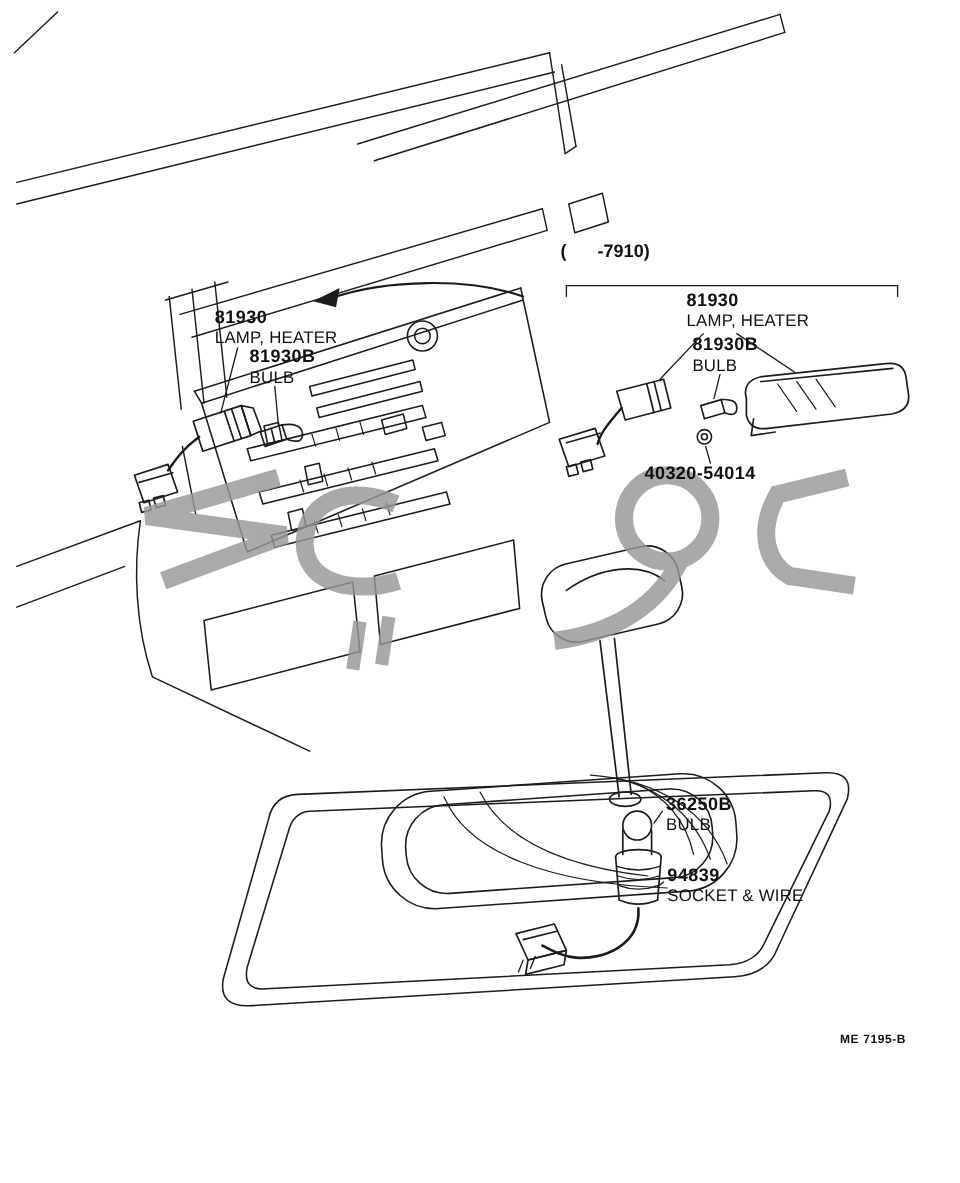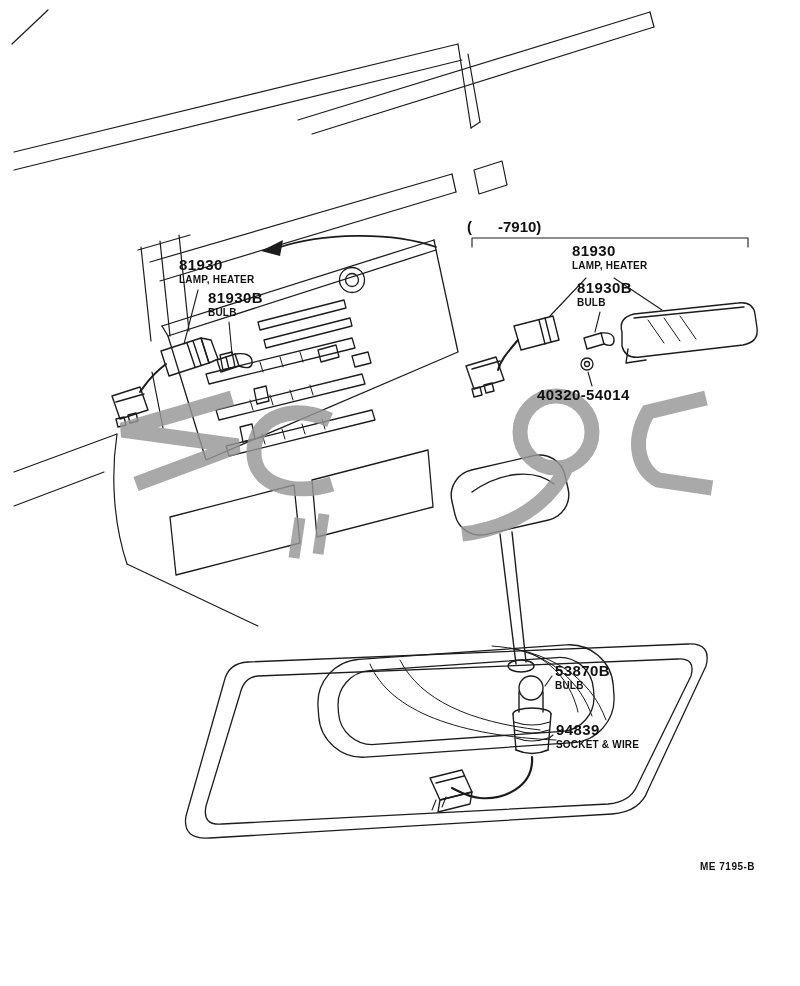--- a/index.html
+++ b/index.html
@@ -8,21 +8,21 @@
     width: 800px;
     height: 986px;
     background: #ffffff;
     overflow: hidden;
     font-family: "Liberation Sans", sans-serif;
     color: #101010;
   }
   svg.art { position: absolute; left: 0; top: 0; }
   .label { position: absolute; line-height: 1.1; white-space: nowrap; }
   .label .num  { display: block; font-size: 15px; font-weight: 700; letter-spacing: .4px; }
-  .label .nm   { display: block; font-size: 10px; font-weight: 700; letter-spacing: .2px; }
+  .label .nm   { display: block; font-size: 14px; font-weight: 400; letter-spacing: .2px; }
   .note { position: absolute; font-size: 15px; font-weight: 700; white-space: nowrap; }
   .note .rng { margin-left: 26px; }
   .code { position: absolute; font-size: 10px; font-weight: 700; letter-spacing: .5px; }
 </style>
 </head>
 <body>
 
 <div class="stage">
 
   <svg class="art" width="800" height="986" viewBox="0 0 800 986">
@@ -185,21 +185,21 @@
     <g stroke="#979797" fill="none" opacity="0.82" stroke-linecap="butt" stroke-linejoin="miter">
       <path stroke-width="15" d="M232 398 L122 430 L238 446 L136 484"></path>
       <path stroke-width="15" d="M330 420 C292 404 256 416 254 450 C252 486 294 496 332 484"></path>
       <path stroke-width="11" d="M300 518 L294 558 M324 514 L318 554"></path>
       <circle stroke-width="15" cx="556" cy="432" r="36"></circle>
       <path stroke-width="15" d="M568 464 C550 505 510 528 462 534"></path>
       <path stroke-width="15" d="M706 398 L648 412 C630 444 640 470 658 480 L712 488"></path>
     </g>
   </svg>
 
-  <div class="note" style="left:467px; top:218px;">
+  <div class="note" style="left:467px; top:201px;">
     <span>(</span><span class="rng">-7910)</span>
   </div>
 
   <div class="label" style="left:179px; top:257px;">
     <span class="num">81930</span>
     <span class="nm">LAMP, HEATER</span>
   </div>
 
   <div class="label" style="left:208px; top:290px;">
     <span class="num">81930B</span>
@@ -214,21 +214,21 @@
   <div class="label" style="left:577px; top:280px;">
     <span class="num">81930B</span>
     <span class="nm">BULB</span>
   </div>
 
   <div class="label" style="left:537px; top:387px;">
     <span class="num">40320-54014</span>
   </div>
 
   <div class="label" style="left:555px; top:663px;">
-    <span class="num">53870B</span>
+    <span class="num">36250B</span>
     <span class="nm">BULB</span>
   </div>
 
   <div class="label" style="left:556px; top:722px;">
     <span class="num">94839</span>
     <span class="nm">SOCKET &amp; WIRE</span>
   </div>
 
   <div class="code" style="left:700px; top:861px;">ME 7195-B</div>
 

